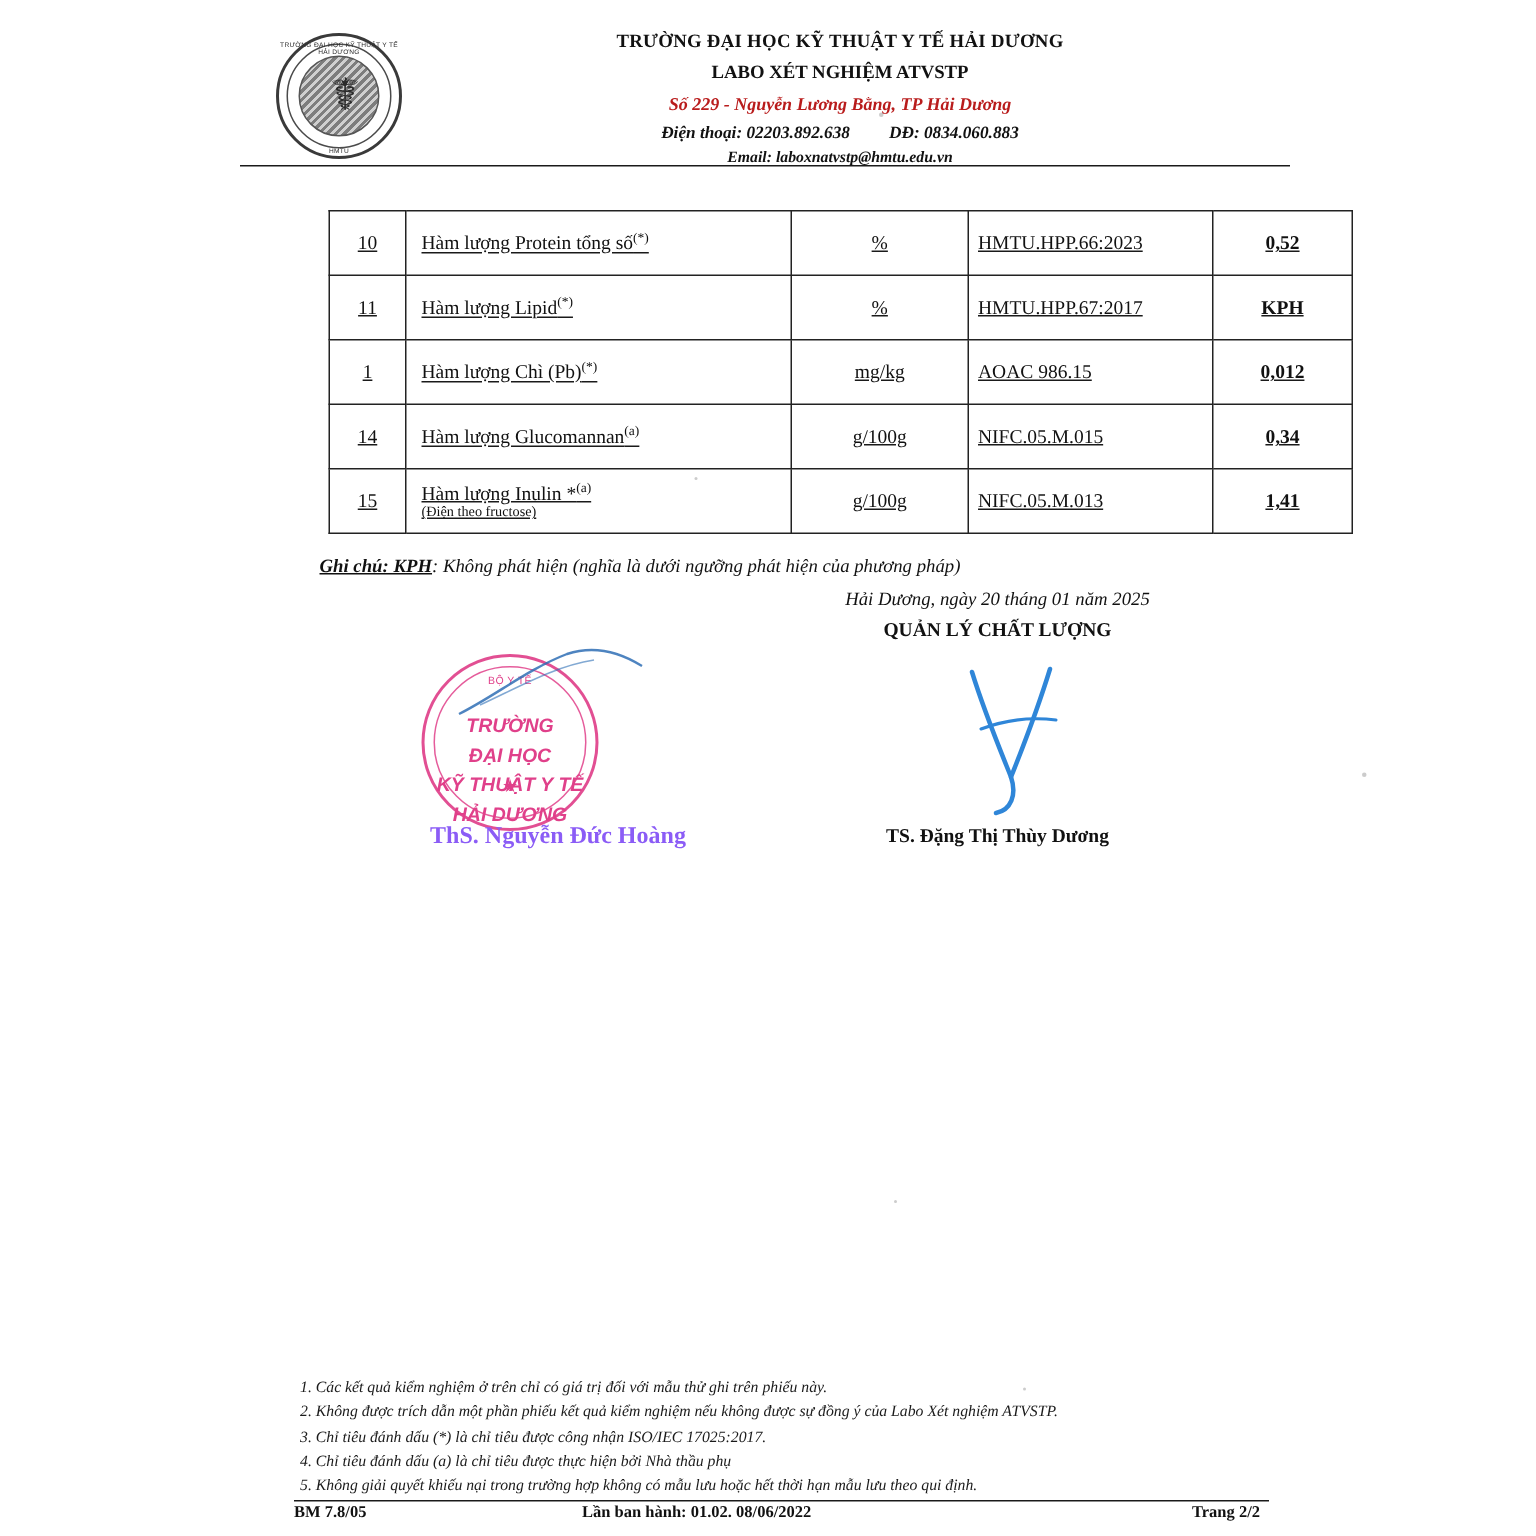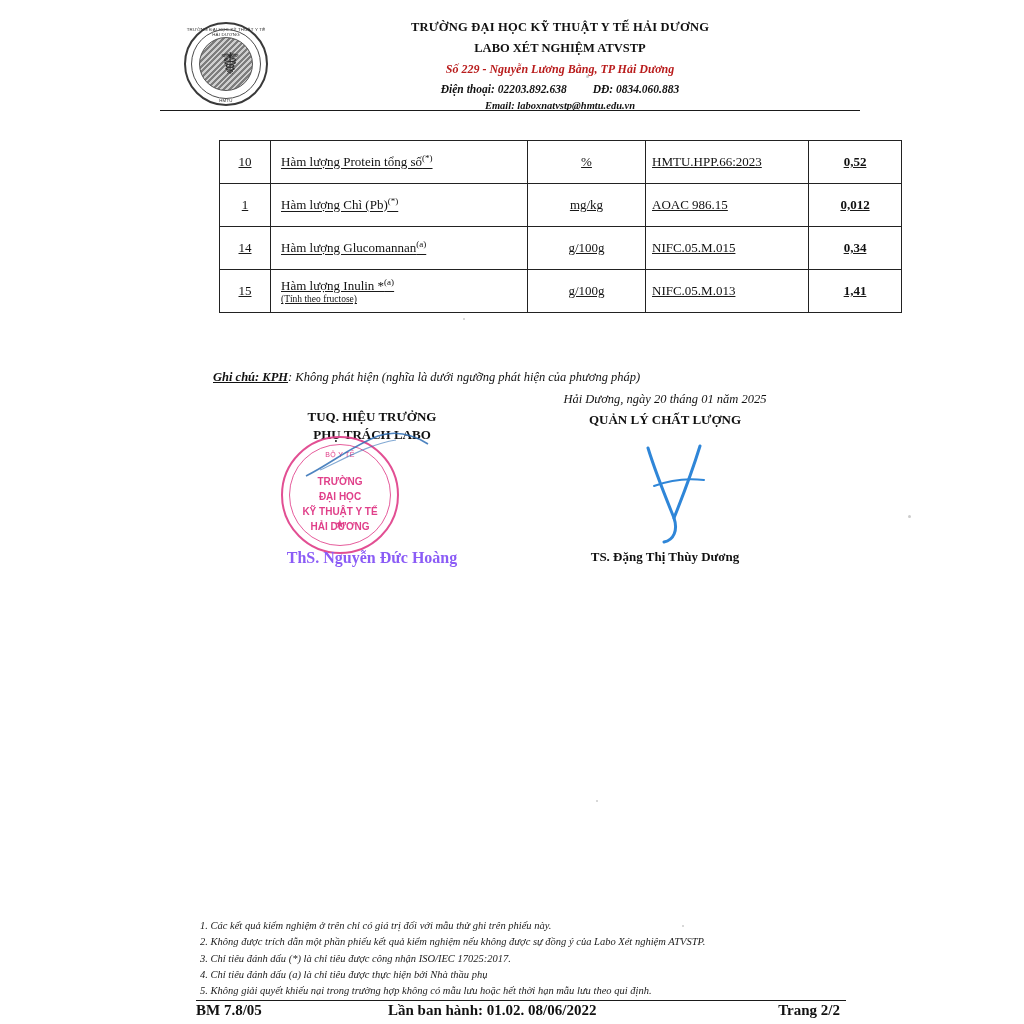--- a/index.html
+++ b/index.html
@@ -255,23 +255,24 @@
     color: #e0408a;
     font-family: "Liberation Sans", sans-serif;
     letter-spacing: .3px;
   }
   .stamp .mid {
     position: absolute;
     left: 0; top: 38px; width: 118px;
     text-align: center;
     color: #e0408a;
     font-family: "Liberation Sans", sans-serif;
-    font-size: 10px;
+    font-size: 13px;
     line-height: 1.5;
     font-weight: bold;
+    font-style: italic;
   }
   .stamp .star {
     position: absolute;
     left: 0; bottom: 22px; width: 118px;
     text-align: center;
     color: #e0408a;
     font-size: 12px;
   }
   .stamp-sig {
     position: absolute;
@@ -308,21 +309,21 @@
     width: 650px;
     border-top: 1.2px solid #1a1a1a;
   }
   .footer-row {
     position: absolute;
     left: 196px;
     top: 1002px;
     width: 650px;
     height: 20px;
     font-weight: bold;
-    font-size: 15px;
+    font-size: 11px;
     color: #111;
   }
   .footer-row .f1 { position: absolute; left: 0; }
   .footer-row .f2 { position: absolute; left: 192px; }
   .footer-row .f3 { position: absolute; right: 6px; }
 
   
   .speck { position: absolute; background: #9a9a9a; border-radius: 50%; opacity: .5; }
 </style>
 </head>
@@ -354,53 +355,56 @@
   <div class="header-rule"></div>
 
   <table class="tbl">
     <tbody>
       <tr>
         <td class="c-no">10</td>
         <td class="c-name"><span>Hàm lượng Protein tổng số</span><sup class="mk">(*)</sup></td>
         <td class="c-unit">%</td>
         <td class="c-method">HMTU.HPP.66:2023</td>
         <td class="c-val">0,52</td>
+      </tr>
+      <tr>
+        <td class="c-no">11</td>
+        <td class="c-name"><span>Hàm lượng Lipid</span><sup class="mk">(*)</sup></td>
+        <td class="c-unit">%</td>
+        <td class="c-method">HMTU.HPP.67:2017</td>
+        <td class="c-val">KPH</td>
       </tr>
       <tr>
         <td class="c-no">1</td>
         <td class="c-name"><span>Hàm lượng Chì (Pb)</span><sup class="mk">(*)</sup></td>
         <td class="c-unit">mg/kg</td>
         <td class="c-method">AOAC 986.15</td>
         <td class="c-val">0,012</td>
       </tr>
       <tr>
         <td class="c-no">14</td>
         <td class="c-name"><span>Hàm lượng Glucomannan</span><sup class="mk">(a)</sup></td>
         <td class="c-unit">g/100g</td>
         <td class="c-method">NIFC.05.M.015</td>
         <td class="c-val">0,34</td>
       </tr>
       <tr>
         <td class="c-no">15</td>
-        <td class="c-name"><span>Hàm lượng Inulin *</span><sup class="mk">(a)</sup><span class="sub-note">(Tính theo fructose)</span></td>
+        <td class="c-name"><span>Hàm lượng Inulin *</span><sup class="mk">(a)</sup><span class="sub-note">(Điện theo fructose)</span></td>
         <td class="c-unit">g/100g</td>
         <td class="c-method">NIFC.05.M.013</td>
         <td class="c-val">1,41</td>
       </tr>
     </tbody>
   </table>
 
   <div class="note">
     <span class="u">Ghi chú: KPH</span><span>: Không phát hiện (nghĩa là dưới ngưỡng phát hiện của phương pháp)</span>
   </div>
 
-  <div class="sig-left-title">
-    <div>TUQ. HIỆU TRƯỞNG</div>
-    <div>PHỤ TRÁCH LABO</div>
-  </div>
 
   <div class="sig-right-date">Hải Dương, ngày 20  tháng  01  năm 2025</div>
   <div class="sig-right-title">QUẢN LÝ CHẤT LƯỢNG</div>
 
   <div class="stamp">
     <div class="o1"></div>
     <div class="o2"></div>
     <div class="arc-top">BỘ Y TẾ</div>
     <div class="mid">
       <div>TRƯỜNG</div>

